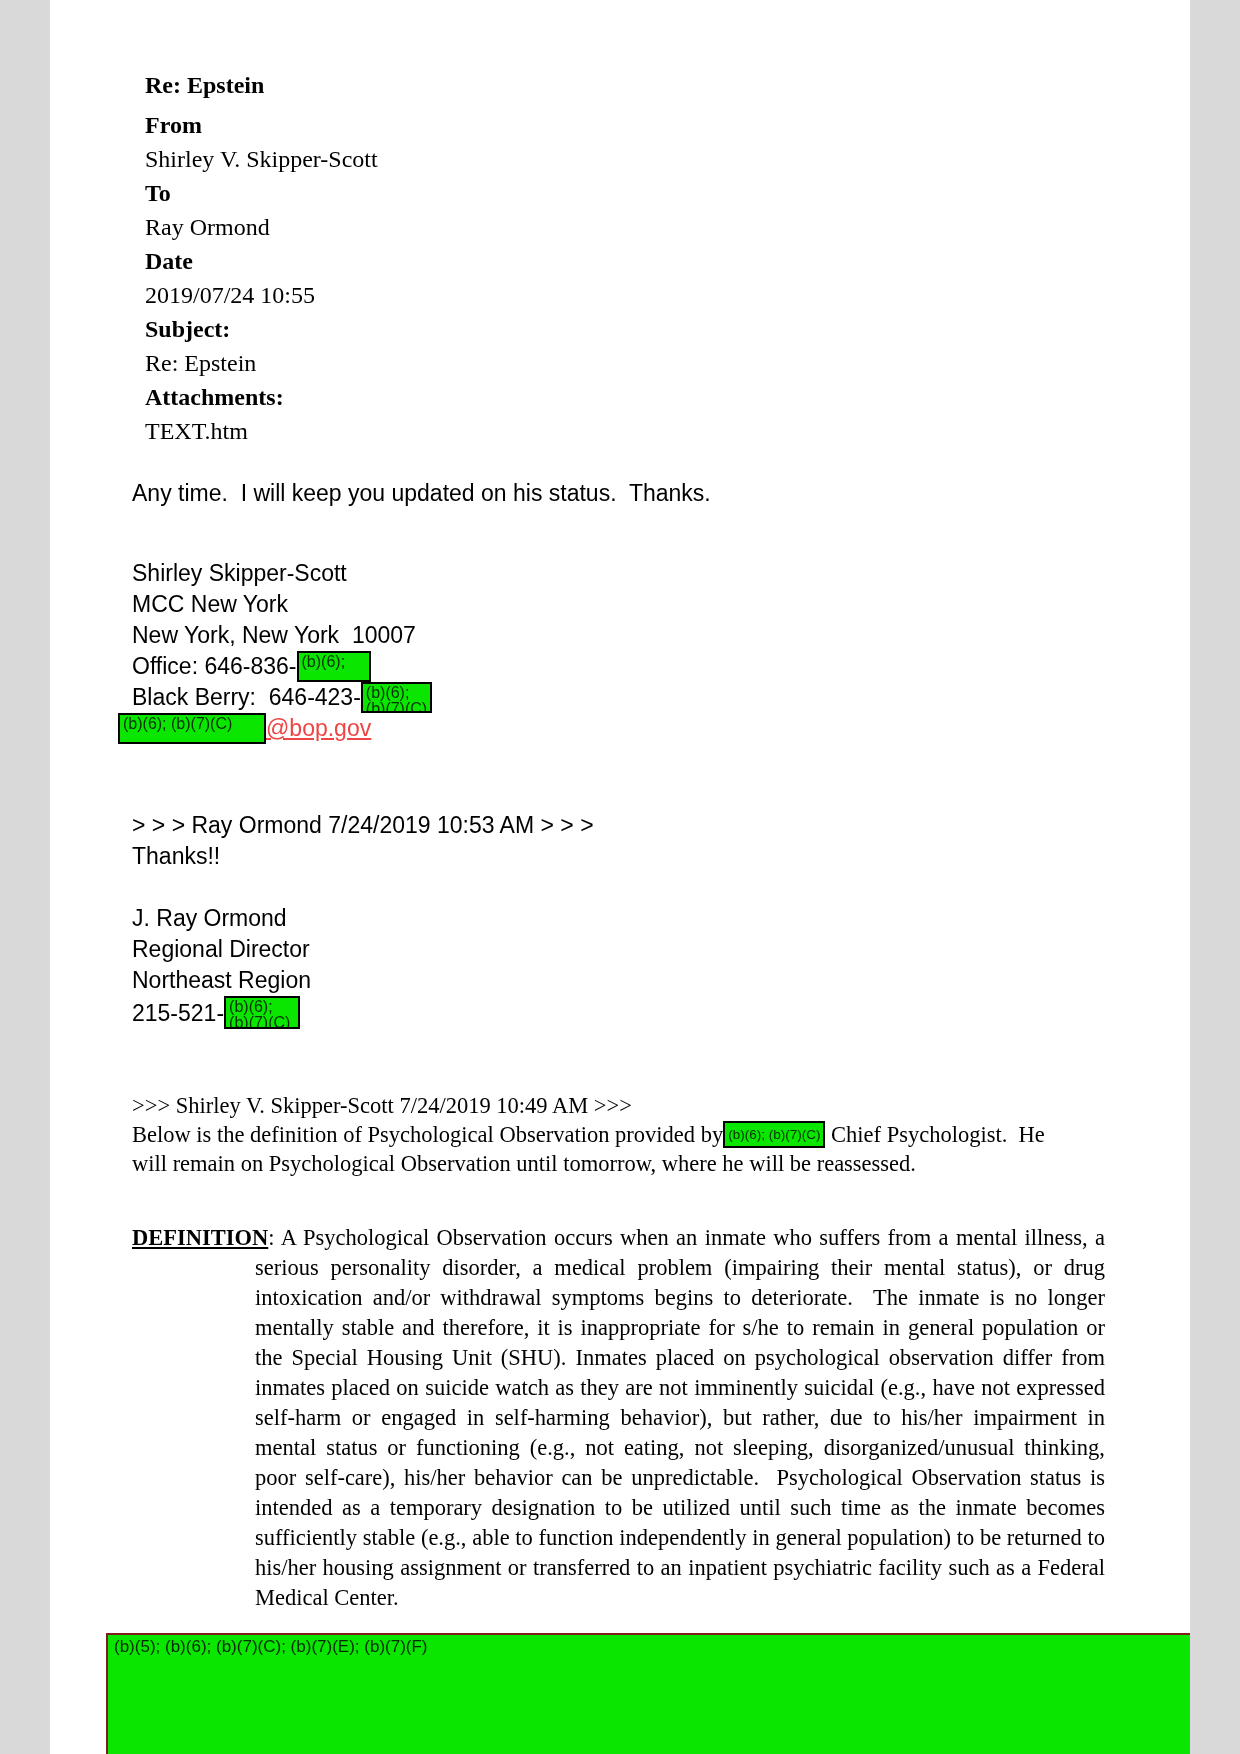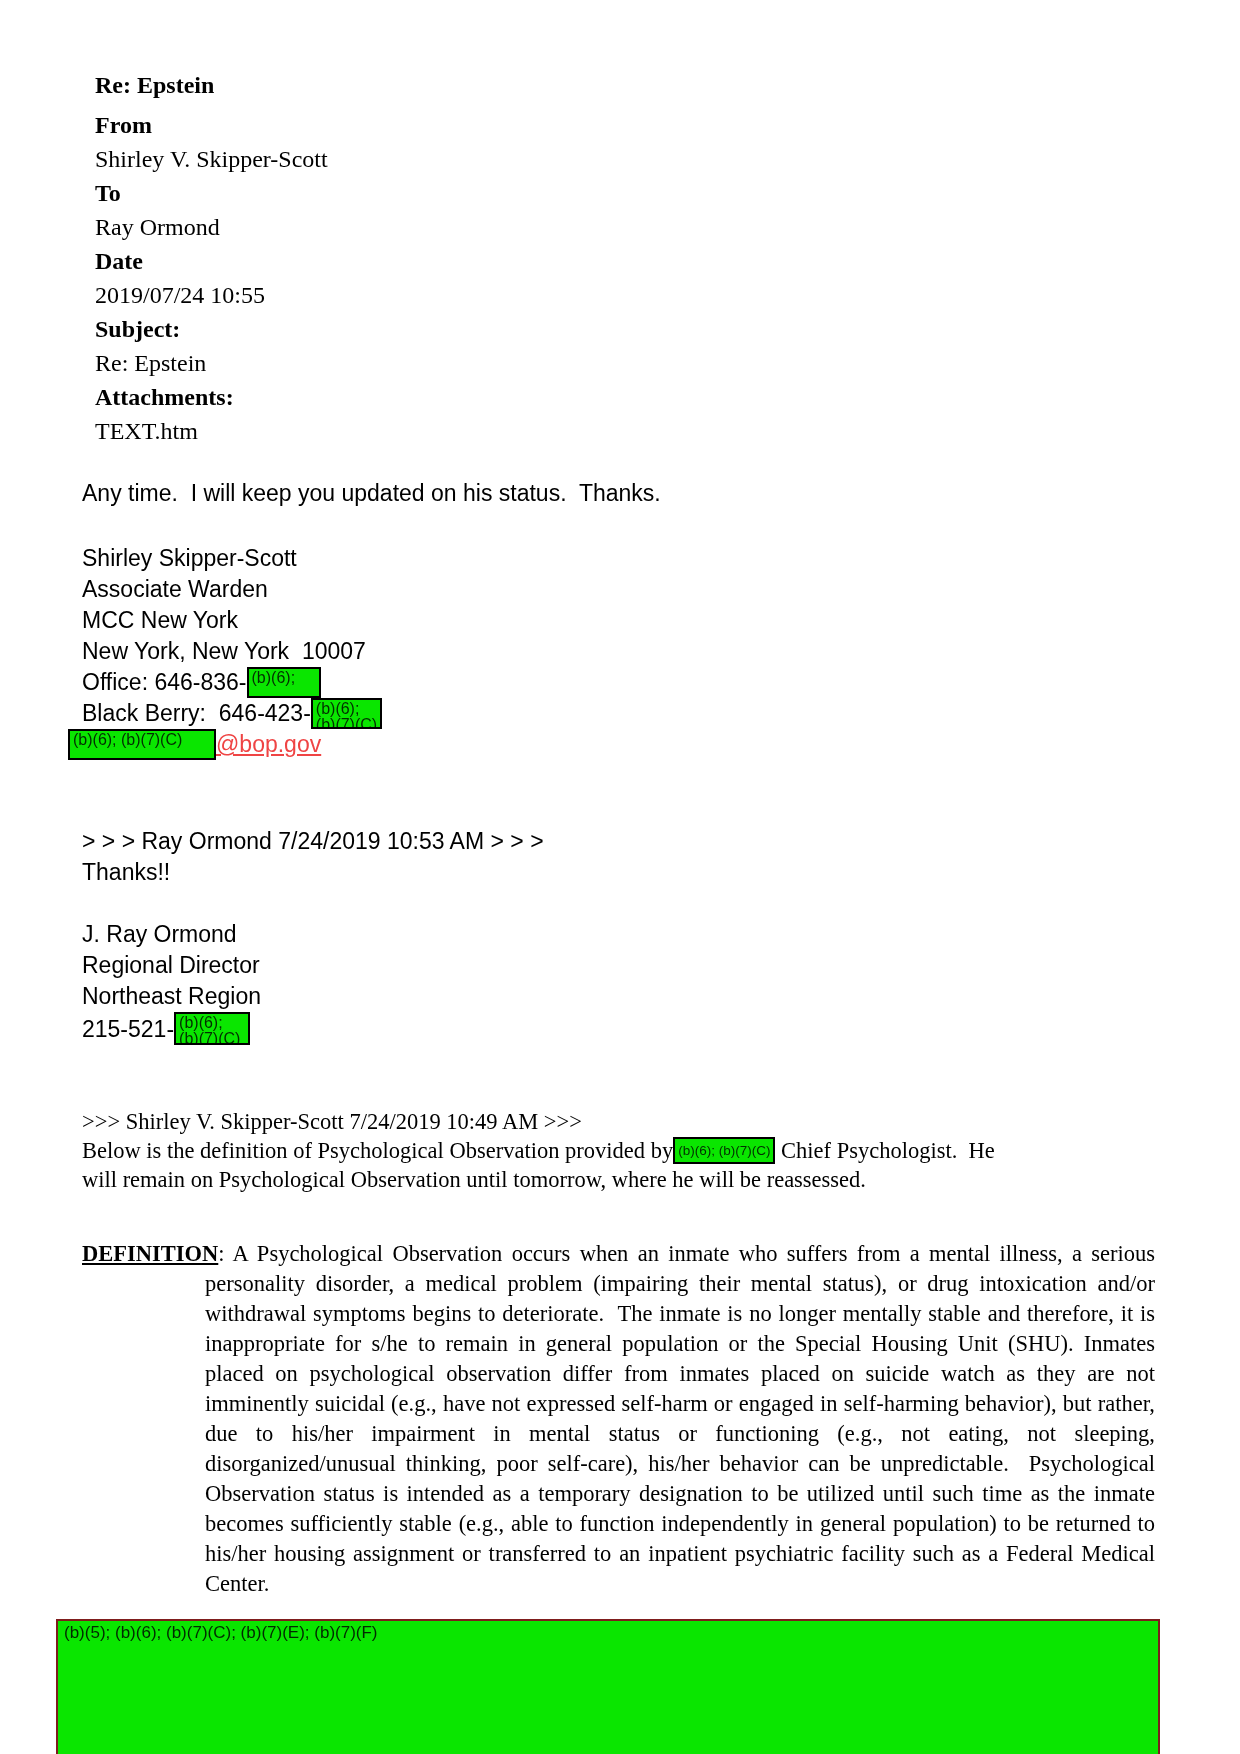--- a/index.html
+++ b/index.html
@@ -1,34 +1,34 @@
 <!DOCTYPE html>
 <html><head>
 <meta charset="utf-8">
 <style>
   html,body{margin:0;padding:0;background:#d9d9d9;}
   .page{
-    width:1240px;height:1754px;background:#ffffff;margin:0 auto;
+    width:1140px;height:1754px;background:#ffffff;margin:0 auto;
     box-sizing:border-box;padding:70px 85px 0 82px;position:relative;
     color:#000;overflow:hidden;
   }
   .serif{font-family:"Liberation Serif","DejaVu Serif",serif;}
   .sans{font-family:"Liberation Sans","DejaVu Sans",sans-serif;}
   .pw{white-space:pre-wrap;}
 
   
   .email-header{margin-left:13px;font-family:"Liberation Serif",serif;font-size:24px;}
   .eh-title{font-weight:bold;margin-bottom:8px;line-height:30px;}
   .eh-row{display:flex;line-height:34px;flex-direction:column;}
   .eh-label{font-weight:bold;min-width:160px;}
   .eh-value{}
 
   
   .body-line{margin-top:30px;font-size:23px;line-height:31px;}
-  .sig-block{margin-top:34px;font-size:23px;line-height:31px;}
+  .sig-block{margin-top:49px;font-size:23px;line-height:31px;}
   .sig-line{min-height:31px;}
 
   
   .redact{
     display:inline-block;background:#0ae600;border:2px solid #000;
     box-sizing:border-box;overflow:hidden;vertical-align:-8px;
     font-family:"Liberation Sans",sans-serif;color:rgba(0,0,0,0.8);
     font-size:16px;line-height:16px;padding:1px 3px 0 3px;white-space:nowrap;
     text-align:left;
   }
@@ -98,21 +98,20 @@
     <div class="eh-row">
       <span class="eh-label">Attachments:</span>
       <span class="eh-value">TEXT.htm</span>
     </div>
   </div>
 
   <div class="sans body-line pw">Any time.  I will keep you updated on his status.  Thanks.</div>
 
   <div class="sans sig-block">
     <div class="sig-line">Shirley Skipper-Scott</div>
-    <div class="sig-line">Associate Warden</div>
     <div class="sig-line">MCC New York</div>
     <div class="sig-line pw">New York, New York  10007</div>
     <div class="sig-line">
       <span class="pw">Office: 646-836-</span><span class="redact redact-sm"><span class="rl">(b)(6);</span></span>
     </div>
     <div class="sig-line">
       <span class="pw">Black Berry:  646-423-</span><span class="redact redact-bb"><span class="rl">(b)(6);</span><span class="rl">(b)(7)(C)</span></span>
     </div>
     <div class="sig-line">
       <span class="redact redact-email"><span class="rl">(b)(6); (b)(7)(C)</span></span><a href="#" class="link">@bop.gov</a>

